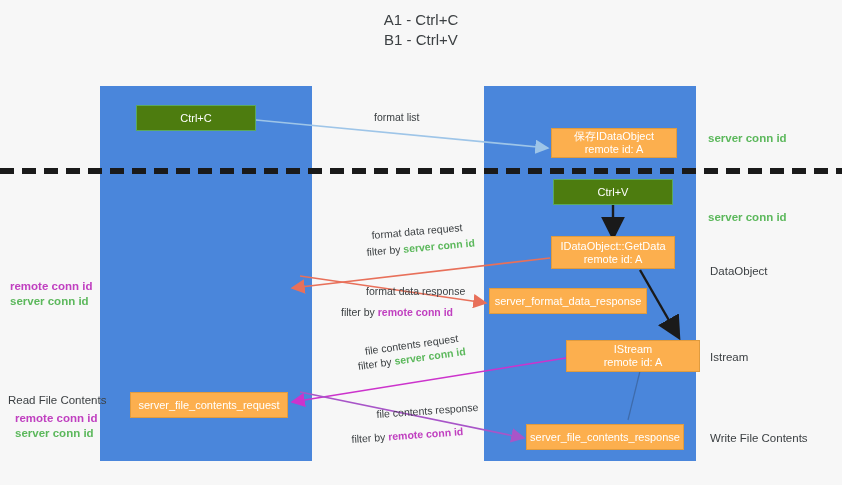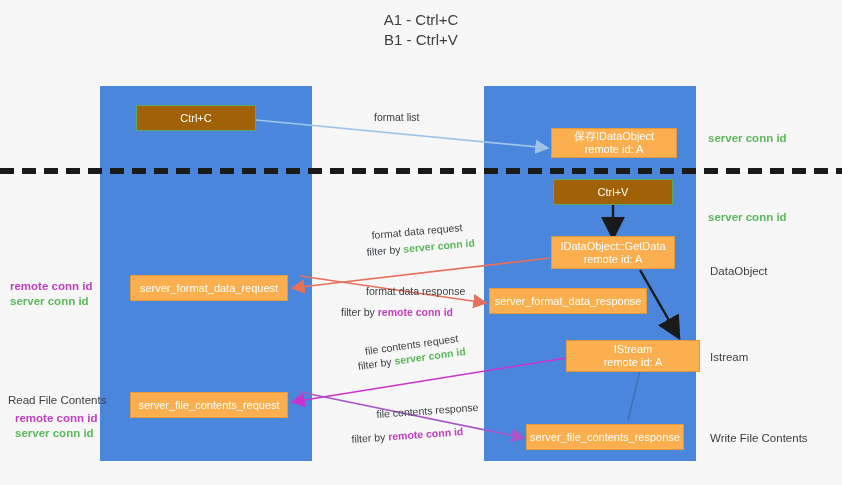--- a/index.html
+++ b/index.html
@@ -9,21 +9,21 @@
 
   .title{position:absolute;left:0;top:10px;width:842px;text-align:center;
          font-size:15px;line-height:20px;color:#3c4043;}
 
   .lane{position:absolute;background:#4a86db;}
   .lane-hdr{position:absolute;text-align:center;font-size:11.5px;line-height:13px;color:#3c4043;margin-top:32px;}
 
   .box{position:absolute;box-sizing:border-box;display:flex;flex-direction:column;
        align-items:center;justify-content:center;color:#ffffff;font-size:11px;line-height:13px;
        text-align:center;}
-  .box.green{background:#a16207;border:1px solid #5aa95f;}
+  .box.green{background:#4d7c0f;border:1px solid #5aa95f;}
   .box.orange{background:#fcaf4e;border:1px solid #e09b3e;}
 
   .side{position:absolute;font-size:11.5px;line-height:15px;color:#3c4043;}
   .green-t{color:#5cb85c;font-weight:bold;}
   .purple-t{color:#c040c0;font-weight:bold;}
 
   .edge-lbl{position:absolute;font-size:10.5px;line-height:14px;color:#3c4043;white-space:nowrap;}
 
   .dashline{position:absolute;left:0;top:168px;width:842px;height:6px;
      background:repeating-linear-gradient(to right,#1a1a1a 0 14px,transparent 14px 22px);}
@@ -105,23 +105,20 @@
   <div class="box orange" style="left:551px;top:236px;width:124px;height:33px;">
     <span>IDataObject::GetData</span>
     <span>remote id: A</span>
   </div>
 
   <div class="box orange" style="left:566px;top:340px;width:134px;height:32px;">
     <span>IStream</span>
     <span>remote id: A</span>
   </div>
 
-  <div class="box orange" style="left:130px;top:275px;width:158px;height:26px;">
-    <span>server_format_data_request</span>
-  </div>
 
   <div class="box orange" style="left:489px;top:288px;width:158px;height:26px;">
     <span>server_format_data_response</span>
   </div>
 
   <div class="box orange" style="left:130px;top:392px;width:158px;height:26px;">
     <span>server_file_contents_request</span>
   </div>
 
   <div class="box orange" style="left:526px;top:424px;width:158px;height:26px;">

